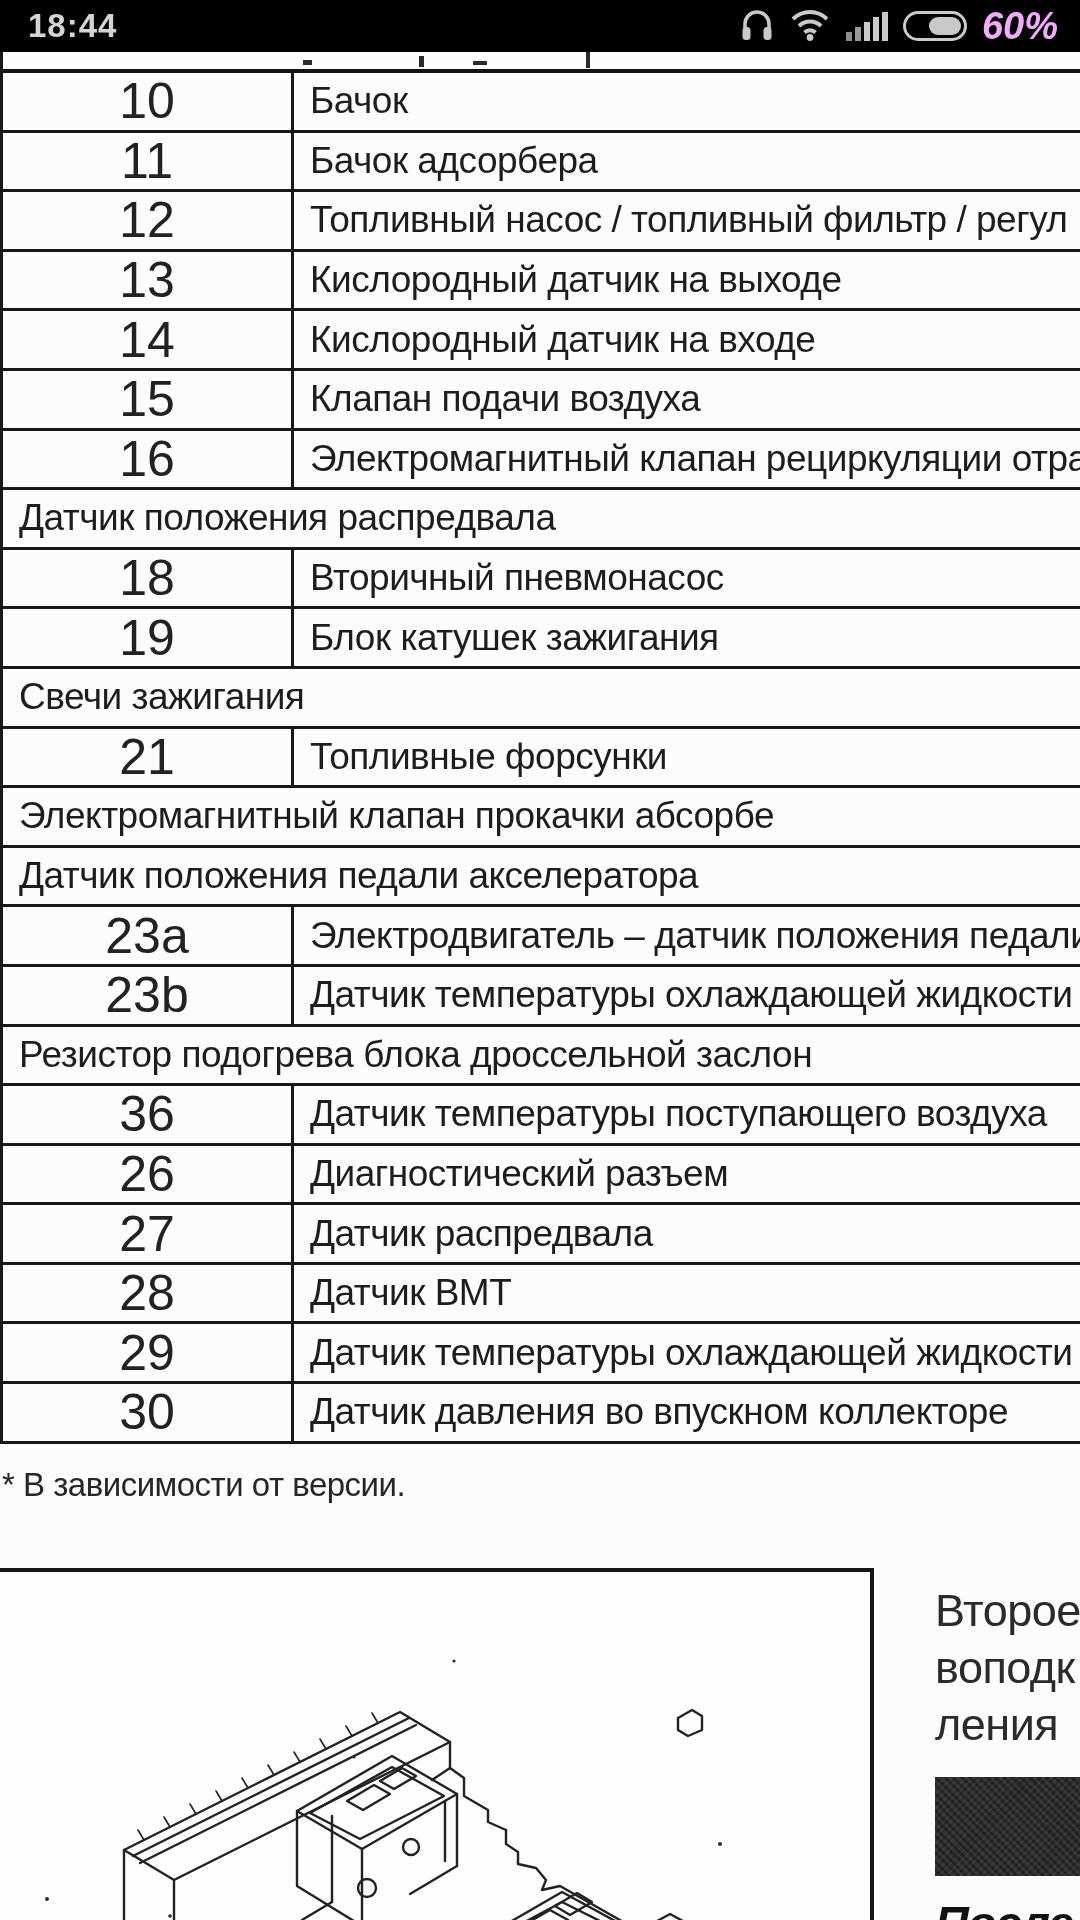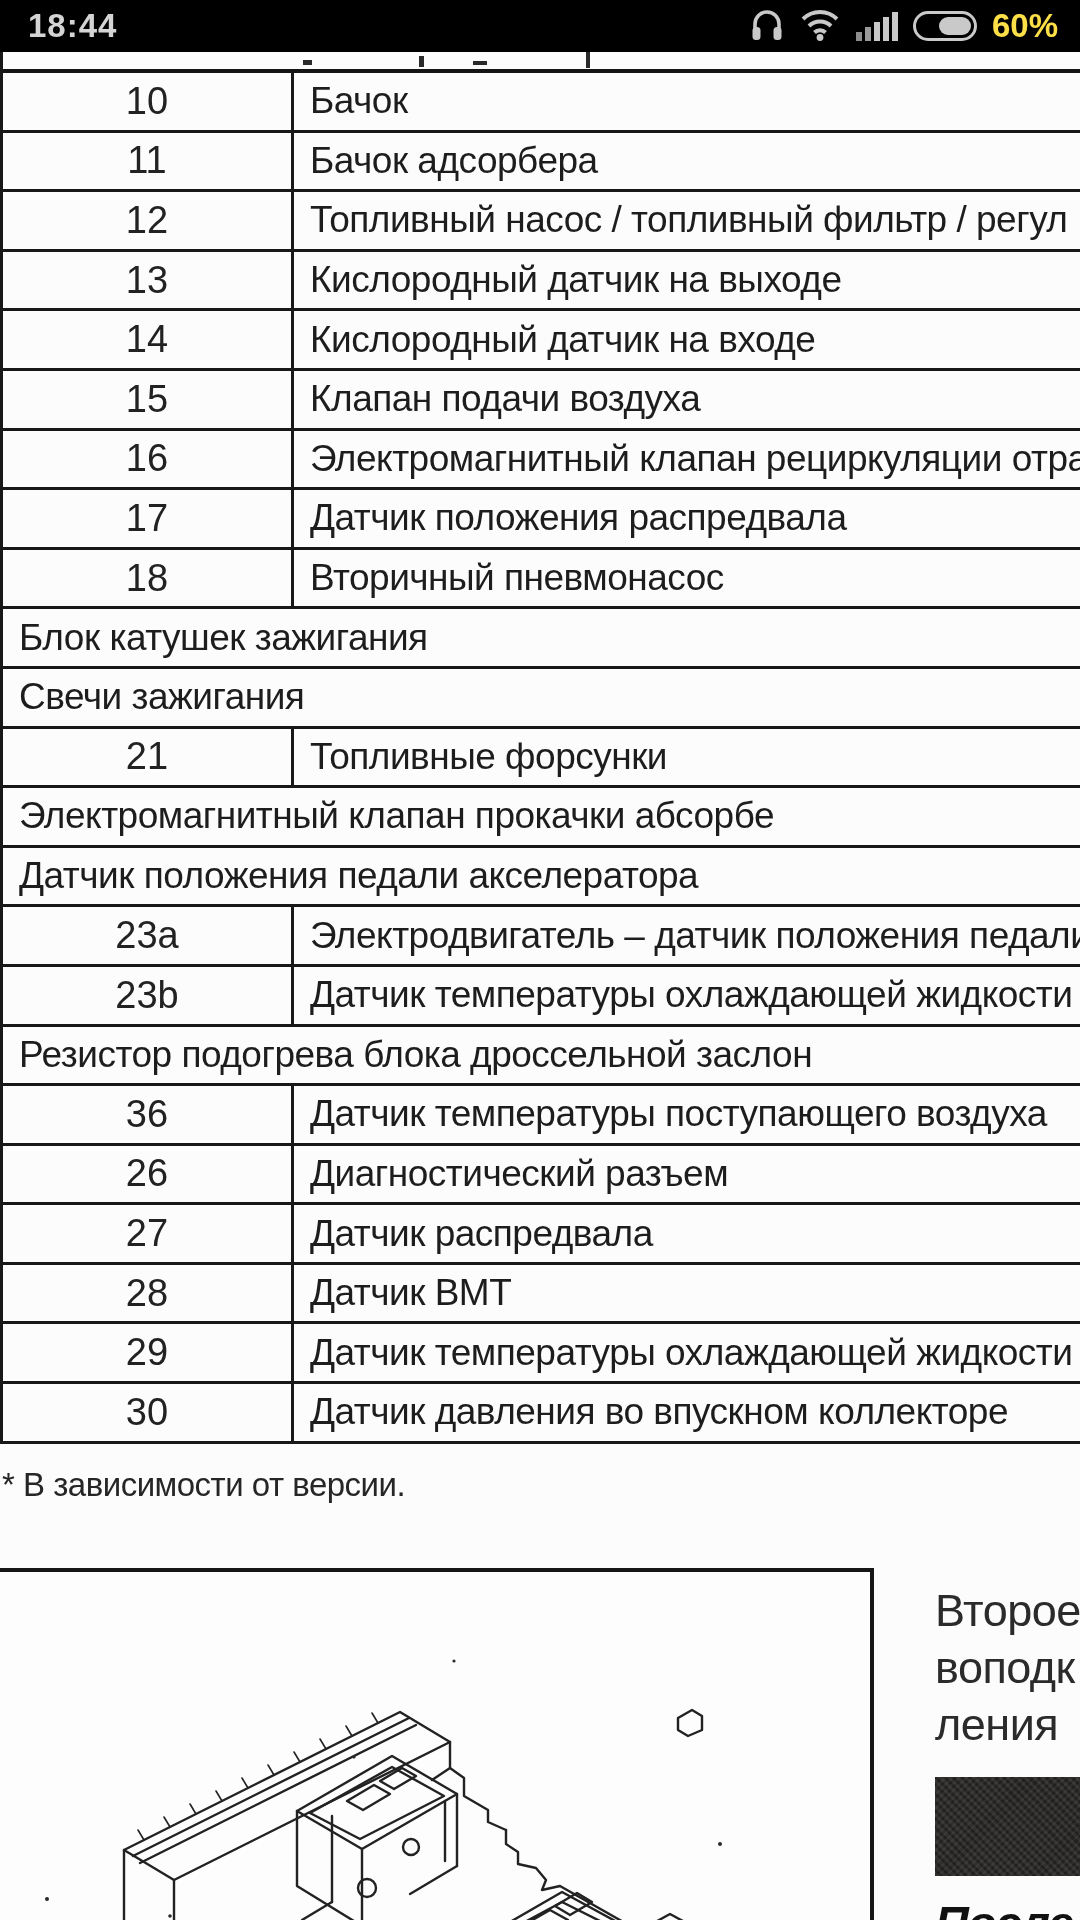--- a/index.html
+++ b/index.html
@@ -19,29 +19,29 @@
   .sb-right{display:flex;align-items:center;gap:15px;}
   .sb-bars{display:flex;align-items:flex-end;gap:3px;height:30px;}
   .sb-bars i{display:block;width:6px;background:#c9c9c9;}
   .sb-bars i:nth-child(1){height:9px;background:#8d8d8d;}
   .sb-bars i:nth-child(2){height:14px;background:#9a9a9a;}
   .sb-bars i:nth-child(3){height:19px;}
   .sb-bars i:nth-child(4){height:24px;}
   .sb-bars i:nth-child(5){height:29px;}
   .sb-batt{position:relative;width:64px;height:30px;border:3px solid #c9c9c9;border-radius:16px;box-sizing:border-box;}
   .sb-batt .fill{position:absolute;top:3px;bottom:3px;right:3px;width:32px;background:#c9c9c9;border-radius:9px;}
-  .sb-pct{font-size:33px;font-weight:700;color:#fde047;}
+  .sb-pct{font-size:38px;font-weight:700;color:#f0abfc;font-style:italic;}
   
   .page{position:absolute;left:0;top:52px;width:1080px;height:1868px;overflow:hidden;}
   .tbl{position:absolute;left:0;top:0;width:1200px;border-left:3px solid #181818;}
   .t-partial{height:17px;border-bottom:4px solid #141414;position:relative;}
   .speck{position:absolute;background:#2a2a2a;}
   .t-row{display:flex;height:56.6px;border-bottom:3px solid #181818;align-items:stretch;}
   .t-num{width:288px;border-right:3px solid #181818;display:flex;align-items:center;justify-content:center;
-         font-size:38px;color:#222;flex:none;}
+         font-size:50px;color:#222;flex:none;}
   .t-label{flex:1;display:flex;align-items:center;padding-left:16px;font-size:37px;color:#1d1d1d;
            white-space:nowrap;overflow:hidden;letter-spacing:-0.5px;}
   .footnote{position:absolute;left:2px;top:1414px;font-size:33px;color:#262626;letter-spacing:-0.5px;}
   
   .frame{position:absolute;left:-10px;top:1516px;width:884px;height:420px;
          border:4px solid #161616;box-sizing:border-box;background:#fdfdfd;}
   .frame svg{position:absolute;left:8px;top:0;}
   
   .side-text{position:absolute;left:935px;top:1530px;width:260px;
              font-size:45px;line-height:57px;color:#2b2b2b;letter-spacing:-0.5px;white-space:nowrap;}
@@ -126,30 +126,30 @@
     <div class="t-num">15</div>
     <div class="t-label">Клапан подачи воздуха</div>
   </div>
 
   <div class="t-row">
     <div class="t-num">16</div>
     <div class="t-label">Электромагнитный клапан рециркуляции отра</div>
   </div>
 
   <div class="t-row">
-    <div class="t-num">17</div>
     <div class="t-label">Датчик положения распредвала</div>
   </div>
 
   <div class="t-row">
     <div class="t-num">18</div>
     <div class="t-label">Вторичный пневмонасос</div>
   </div>
 
   <div class="t-row">
+    <div class="t-num">19</div>
     <div class="t-label">Блок катушек зажигания</div>
   </div>
 
   <div class="t-row">
     <div class="t-label">Свечи зажигания</div>
   </div>
 
   <div class="t-row">
     <div class="t-num">21</div>
     <div class="t-label">Топливные форсунки</div>

